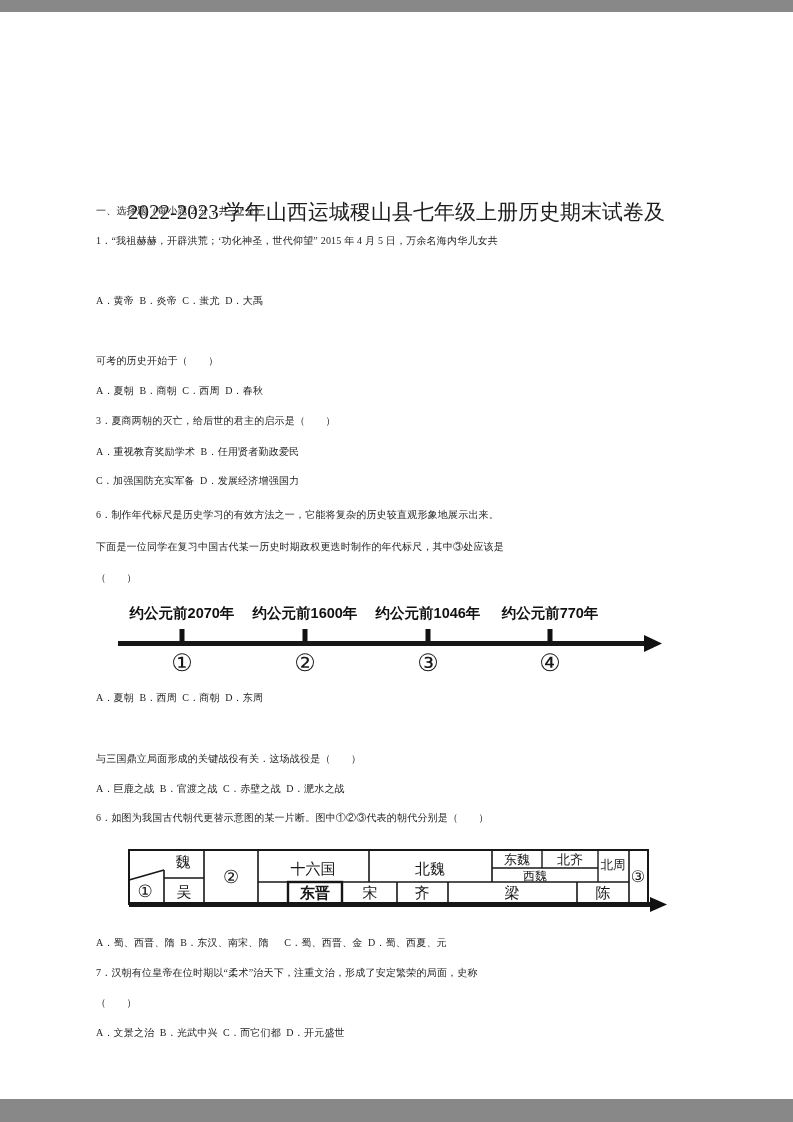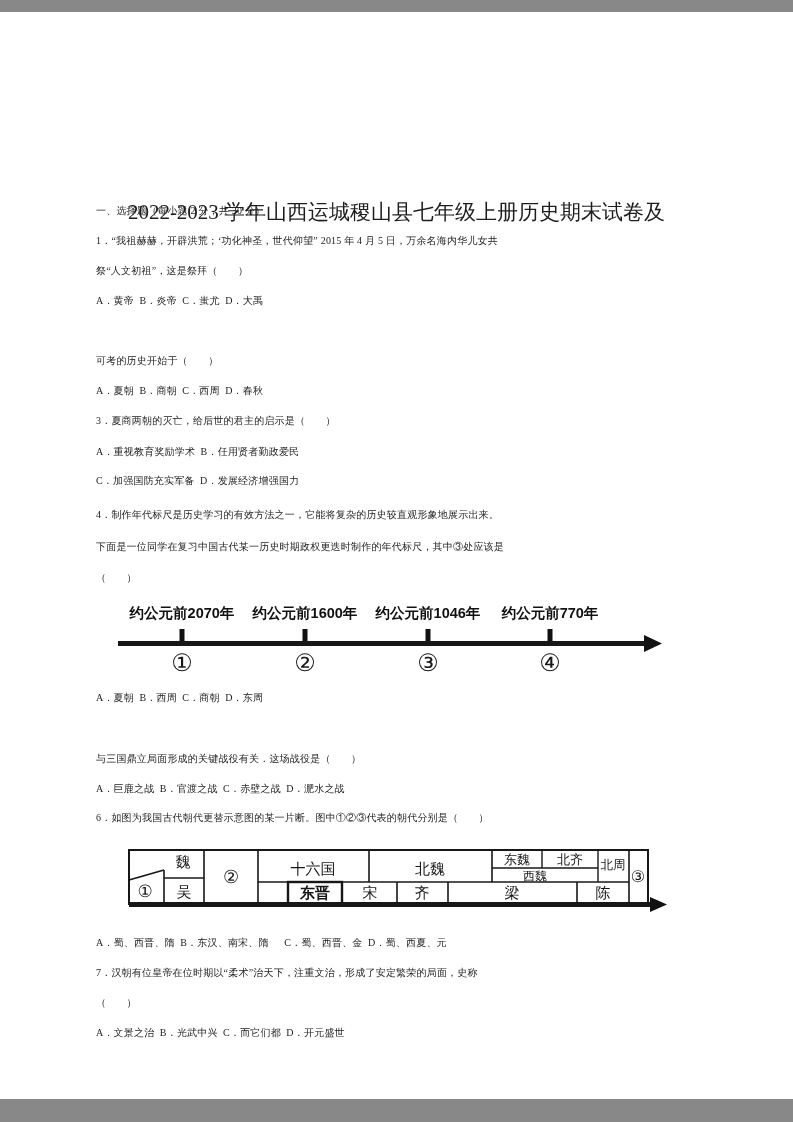--- a/index.html
+++ b/index.html
@@ -30,31 +30,30 @@
 
 <div class="page">
 
   <div class="title">
     <div>2022-2023 学年山西运城稷山县七年级上册历史期末试卷及</div>
   </div>
 
   <div class="ln" style="top:188px">一、选择题（每小题 2 分，共 30 分）</div>
 
   <div class="ln" style="top:218px">1．“我祖赫赫，开辟洪荒；‘功化神圣，世代仰望” 2015 年 4 月 5 日，万余名海内华儿女共</div>
-  <div class="ln" style="top:248px">祭“人文初祖”，这是祭拜（　　）</div>
   <div class="ln" style="top:278px">A．黄帝  B．炎帝  C．蚩尤  D．大禹</div>
 
   <div class="ln" style="top:338px">可考的历史开始于（　　）</div>
   <div class="ln" style="top:368px">A．夏朝  B．商朝  C．西周  D．春秋</div>
 
   <div class="ln" style="top:398px">3．夏商两朝的灭亡，给后世的君主的启示是（　　）</div>
   <div class="ln" style="top:429px">A．重视教育奖励学术  B．任用贤者勤政爱民</div>
   <div class="ln" style="top:458px">C．加强国防充实军备  D．发展经济增强国力</div>
 
-  <div class="ln" style="top:492px">4．制作年代标尺是历史学习的有效方法之一，它能将复杂的历史较直观形象地展示出来。</div>
+  <div class="ln" style="top:492px">6．制作年代标尺是历史学习的有效方法之一，它能将复杂的历史较直观形象地展示出来。</div>
   <div class="ln" style="top:524px">下面是一位同学在复习中国古代某一历史时期政权更迭时制作的年代标尺，其中③处应该是</div>
   <div class="ln" style="top:555px">（　　）</div>
 
   <svg class="timeline" style="left:90px; top:578px;" width="680" height="100" viewBox="0 0 680 100">
     <text class="tl-label" x="92" y="28">约公元前2070年</text>
     <text class="tl-label" x="215" y="28">约公元前1600年</text>
     <text class="tl-label" x="338" y="28">约公元前1046年</text>
     <text class="tl-label" x="460" y="28">约公元前770年</text>
 
     <rect x="89.5" y="39" width="5" height="13" fill="#111"></rect>

